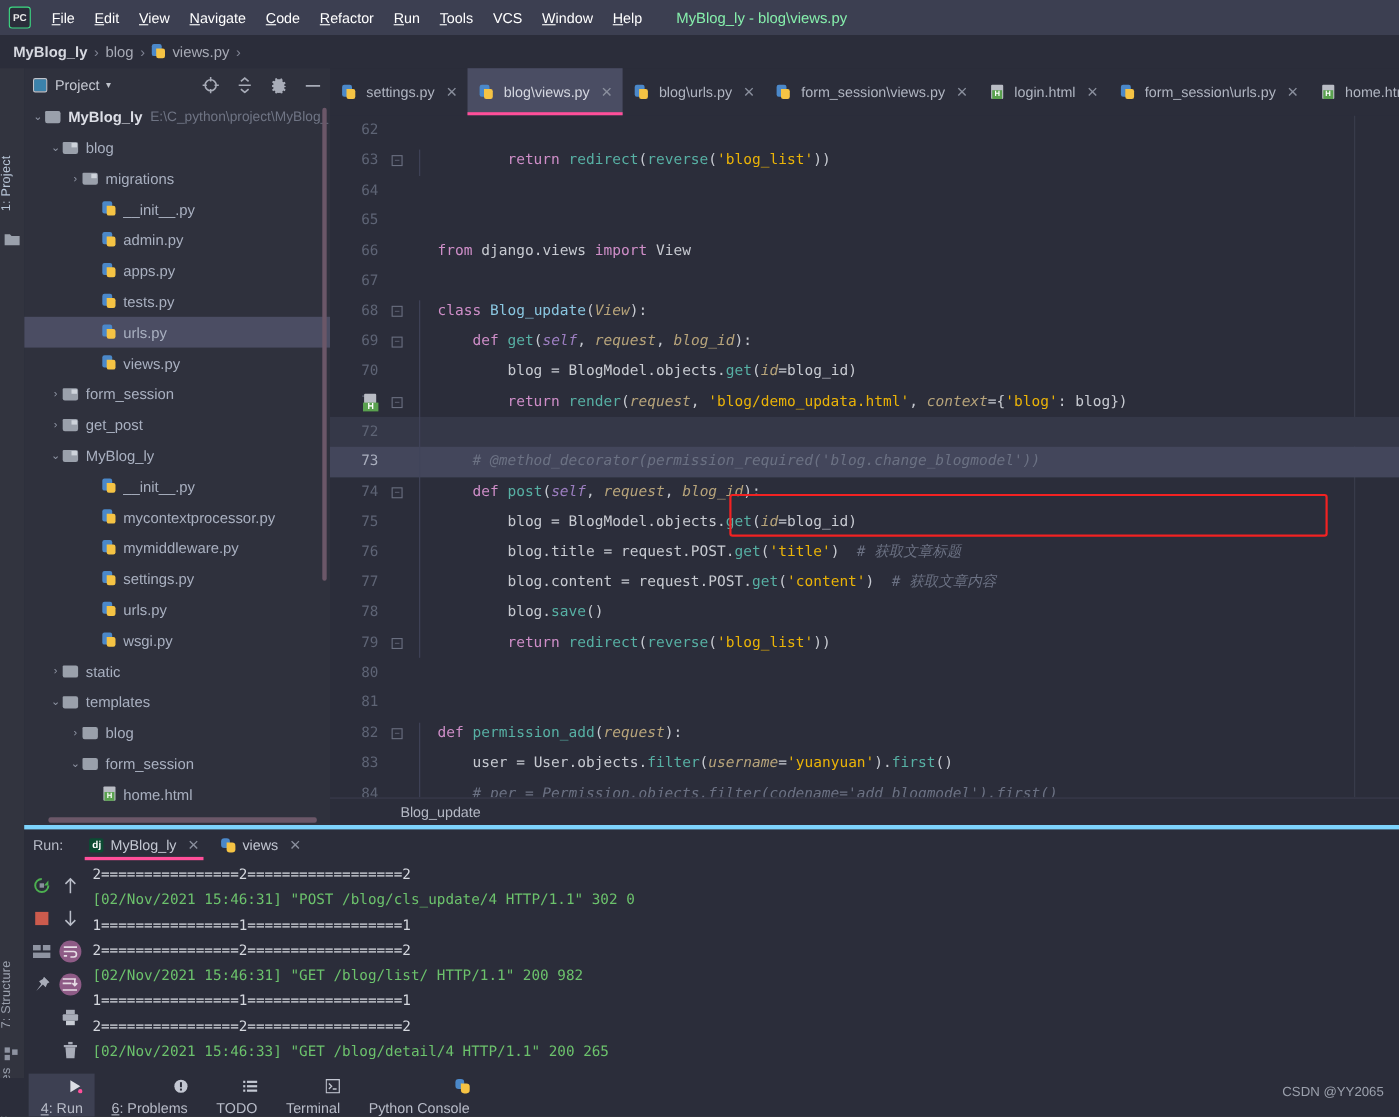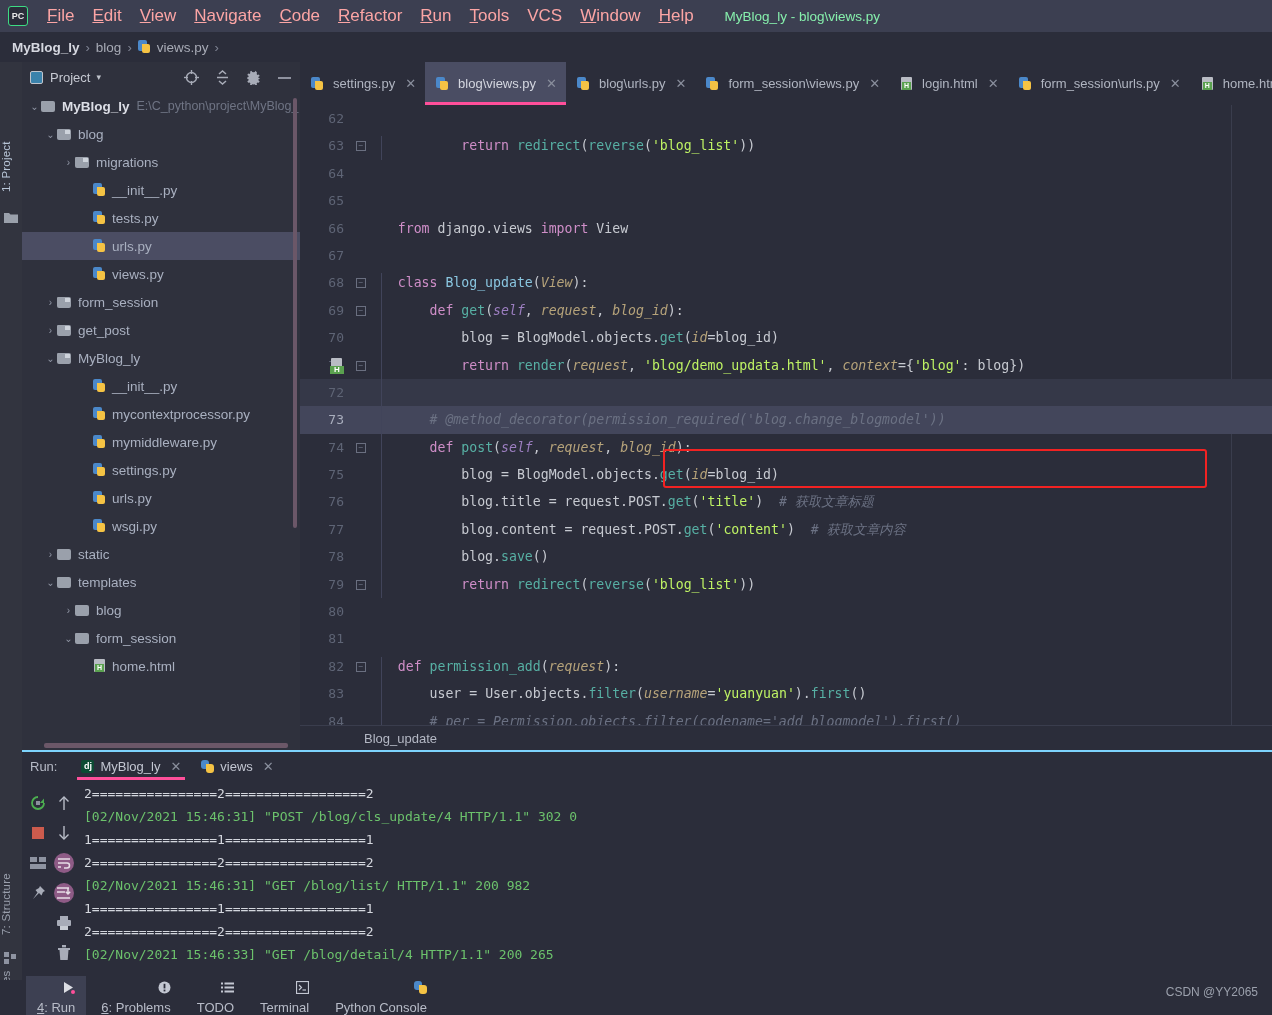--- a/index.html
+++ b/index.html
@@ -23,21 +23,21 @@
     font-size:13px; color:#c9ccd6;
   }
   .pc-logo {
     width:20px;height:20px;margin-left:8px;margin-right:10px;
     border:1.5px solid #3ddc84;border-radius:3px;
     display:flex;align-items:center;justify-content:center;
     font-size:9px;font-weight:bold;color:#e8e8e8;background:#2b2d3a;
     font-family:"Liberation Sans",sans-serif;
   }
   .menuitem {
-    padding:4px 9px; font-size:17px; color:#fca5a5; white-space:nowrap;
+    padding:4px 9px; font-size:13px; color:#ffffff; white-space:nowrap;
     cursor:default;
   }
   .menuitem u { text-decoration:underline; }
   .win-title {
     margin-left:22px; color:#86efac; font-size:13.5px;
   }
 
   
   .breadcrumbbar {
     position:absolute; left:0; top:32px; width:1272px; height:30px;
@@ -196,21 +196,21 @@
   .vline {
     position:absolute; left:81px; top:0; bottom:0; width:1px; background:#41445a;
   }
   .guideline {
     position:absolute; left:931px; top:0; bottom:0; width:1px; background:#3a3d4d;
   }
   
   .kw  { color:#cf8ec8; }
   .fn  { color:#57b0a4; }
   .cls { color:#8ac6e0; }
-  .str { color:#bef264; }
+  .str { color:#eab308; }
   .plain{ color:#c7cad1; }
   .comm{ color:#6b7183; font-style:italic; }
   .param{ color:#b6a37a; font-style:italic; }
   .self { color:#9c7ec0; font-style:italic; }
 
   .py-gut-ico{
     position:absolute; left:30px; top:6px; width:15px; height:15px;
   }
   .py-gut-ico::before{
     content:"";position:absolute;left:1px;top:0;width:11px;height:9px;
@@ -231,21 +231,21 @@
   .editor-crumb {
     position:absolute; left:300px; top:725px; width:972px; height:25px;
     background:#2b2d3a; border-top:1px solid #3a3d4d;
     display:flex; align-items:center; padding-left:64px;
     font-size:13px; color:#b4b8c4;
   }
 
   
   .runpanel {
     position:absolute; left:22px; top:750px; width:1250px; height:230px;
-    background:#2b2d3a; border-top:2px solid #7dd3fc;
+    background:#2b2d3a; border-top:4px solid #7dd3fc;
   }
   .runtabs {
     height:28px; display:flex; align-items:center; font-size:13px;
     padding-left:8px; gap:0;
   }
   .runlabel { color:#b6bac6; margin-right:14px; }
   .runtab {
     display:flex;align-items:center;gap:6px;padding:0 10px;height:28px;
     position:relative;color:#c3c7d2;
   }
@@ -403,20 +403,30 @@
         </div>
         <div class="trow ind2">
           <span class="tw">›</span>
           <span class="folder-ico src" style="margin-right: 6px; flex: 0 0 auto;"></span>
           <span class="tlabel">migrations</span>
         </div>
         <div class="trow ind3">
           <span class="tw"></span>
           <span class="pyfile-ico" style="margin-right: 6px; flex: 0 0 auto;"></span>
           <span class="tlabel">__init__.py</span>
+        </div>
+        <div class="trow ind3">
+          <span class="tw"></span>
+          <span class="pyfile-ico" style="margin-right: 6px; flex: 0 0 auto;"></span>
+          <span class="tlabel">admin.py</span>
+        </div>
+        <div class="trow ind3">
+          <span class="tw"></span>
+          <span class="pyfile-ico" style="margin-right: 6px; flex: 0 0 auto;"></span>
+          <span class="tlabel">apps.py</span>
         </div>
         <div class="trow ind3">
           <span class="tw"></span>
           <span class="pyfile-ico" style="margin-right: 6px; flex: 0 0 auto;"></span>
           <span class="tlabel">tests.py</span>
         </div>
         <div class="trow ind3 sel">
           <span class="tw"></span>
           <span class="pyfile-ico" style="margin-right: 6px; flex: 0 0 auto;"></span>
           <span class="tlabel">urls.py</span>

